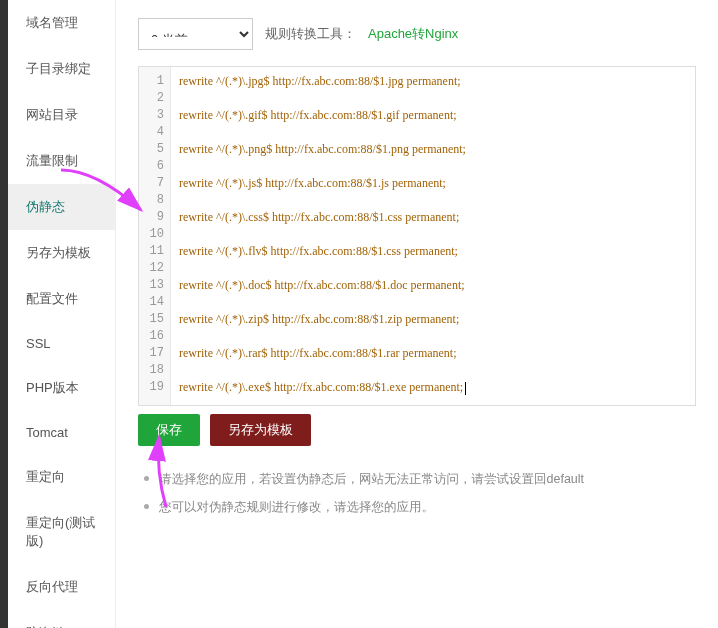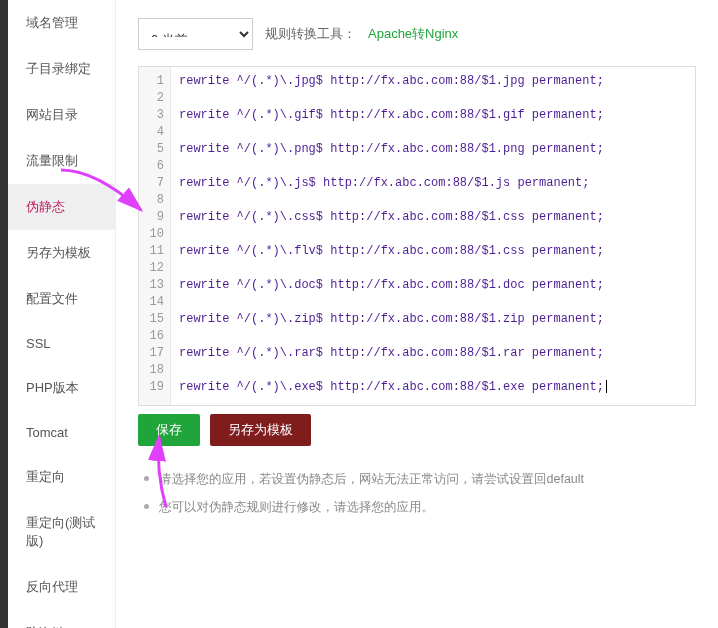--- a/index.html
+++ b/index.html
@@ -1,29 +1,29 @@
 <!DOCTYPE html>
 <html><head>
   <meta charset="utf-8">
   <style>
     * { margin: 0; padding: 0; box-sizing: border-box; }
     body { font-family: "Microsoft YaHei", Arial, sans-serif; font-size: 13px; background: #fff; width: 718px; height: 628px; overflow: hidden; position: relative; }
     .container { display: flex; height: 100%; }
     .left-strip { width: 8px; background: #333; height: 100%; }
     .sidebar { width: 108px; background: #fff; border-right: 1px solid #eee; height: 100%; overflow-y: auto; }
     .sidebar-item { padding: 14px 18px; color: #555; cursor: pointer; font-size: 13px; }
-    .sidebar-item.active { background: #efefef; color: #be185d; }
+    .sidebar-item.active { background: #efefef; color: #0f766e; }
     .main { flex: 1; padding: 18px 22px; position: relative; background: #fff; }
     .top-row { display: flex; align-items: center; gap: 12px; margin-bottom: 16px; }
     .select-box { width: 115px; height: 32px; border: 1px solid #ccc; background: #fff; padding: 12px 8px; font-size: 13px; color: #333; }
     .tool-label { color: #666; font-size: 13px; text-align: center; }
     .tool-link { color: #20a53a; text-decoration: none; font-size: 13px; }
     .editor { border: 1px solid #ddd; height: 340px; display: flex; font-family: "Courier New", monospace; font-size: 12px; background: #fff; }
     .gutter { width: 32px; background: #f7f7f7; border-right: 1px solid #e8e8e8; color: #999; text-align: right; padding-right: 6px; line-height: 17px; padding-top: 6px; user-select: none; }
-    .code { flex: 1; padding: 6px 8px; line-height: 17px; color: #4c1d95; white-space: pre; overflow: auto; }
+    .code { flex: 1; padding: 6px 8px; line-height: 17px; color: #a16207; white-space: pre; overflow: auto; font-family: Liberation Serif, serif; }
     .code-line { height: 17px; }
     .button-row { margin-top: 8px; display: flex; gap: 10px; }
     .btn { padding: 7px 18px; border: none; border-radius: 2px; font-size: 13px; cursor: pointer; color: #fff; }
     .btn-save { background: #20a53a; }
     .btn-template { background: #7f1d1d; }
     .hints { margin-top: 22px; padding-left: 6px; }
     .hint-item { display: flex; align-items: flex-start; color: #888; font-size: 12.5px; line-height: 22px; margin-bottom: 6px; }
     .hint-bullet { width: 5px; height: 5px; background: #aaa; border-radius: 50%; margin-right: 10px; margin-top: 8px; flex-shrink: 0; }
     .cursor { display: inline-block; width: 1px; height: 13px; background: #000; vertical-align: middle; margin-left: 2px; }
     .arrow-svg { position: absolute; pointer-events: none; z-index: 50; }

